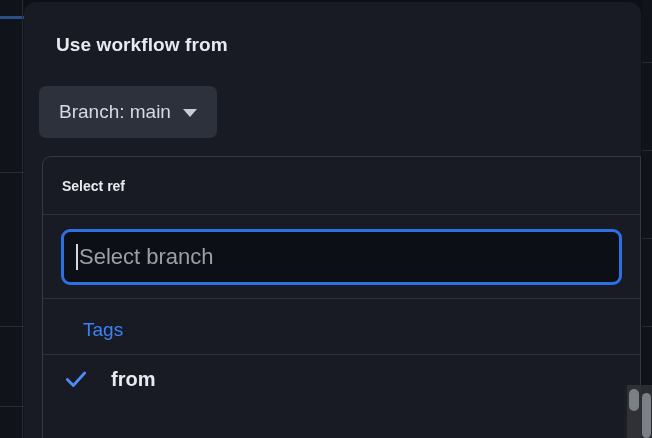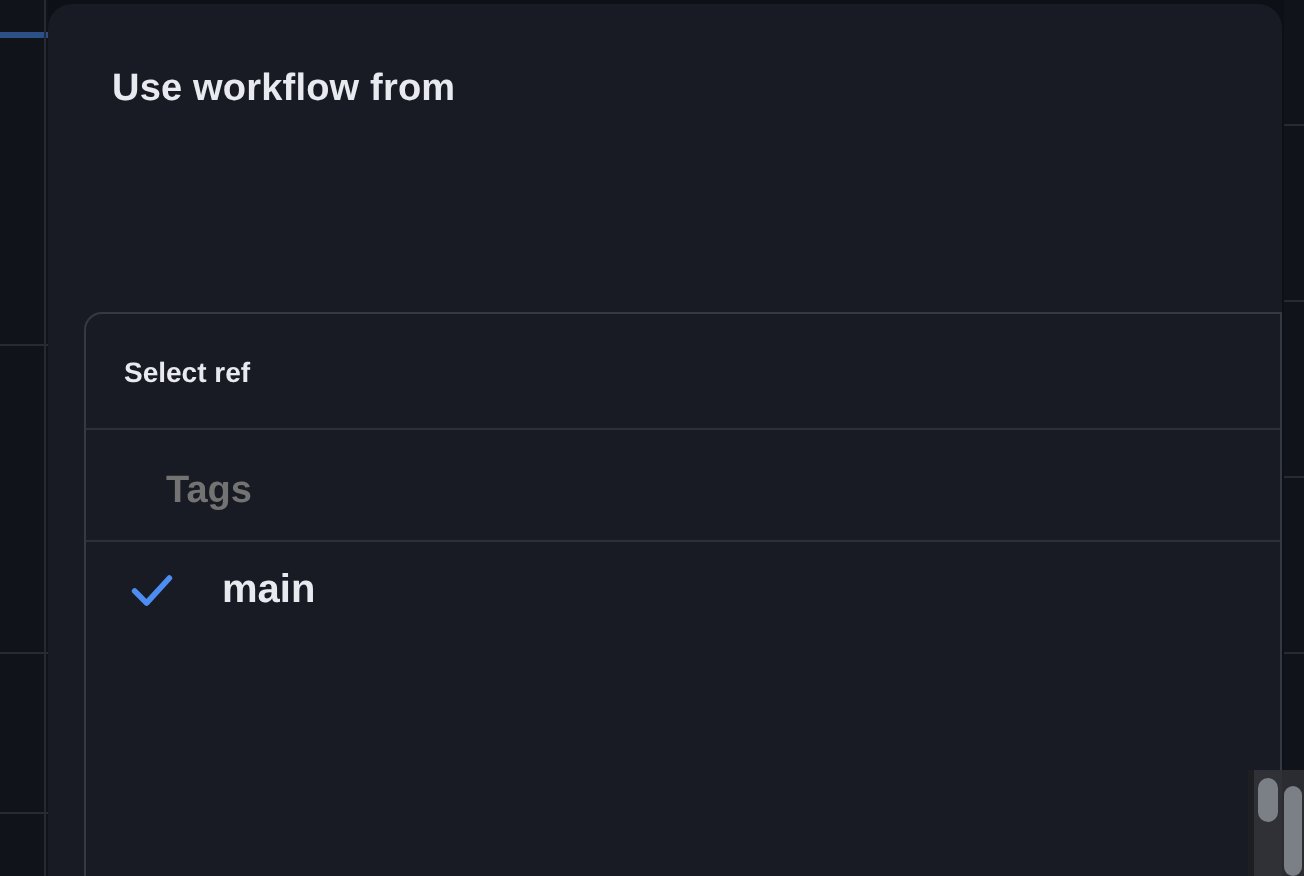--- a/index.html
+++ b/index.html
@@ -215,22 +215,22 @@
   }
   .tab.active {
     color: #e8eaf0;
     font-weight: bold;
     background: #181b23;
     border: 1px solid #343a44;
     border-bottom: 1px solid #181b23;
     margin-bottom: -1px;
   }
   .tab.inactive {
-    color: #737373;
-    font-weight: bold;
+    color: #3b82f6;
+    font-weight: normal;
     border: 1px solid transparent;
     text-align: right;
   }
 
   
   .ref-list {
     position: relative;
   }
   .ref-item {
     display: flex;
@@ -312,40 +312,50 @@
     <div class="bg-right-rule" style="top:62px"></div>
     <div class="bg-right-rule" style="top:150px"></div>
     <div class="bg-right-rule" style="top:238px"></div>
     <div class="bg-right-rule" style="top:326px"></div>
   </div>
 
   <div class="dialog">
 
     <div class="dialog-title">Use workflow from</div>
 
+    <div class="branch-button">
+      <span class="branch-button-label">Branch: main</span>
+      <span class="caret-down"></span>
+    </div>
 
     <div class="ref-panel">
 
       <div class="ref-panel-header">
         <span class="ref-panel-title">Select ref</span>
       </div>
 
+      <div class="search-row">
+        <div class="search-field">
+          <span class="text-caret"></span>
+          <span class="search-placeholder">Select branch</span>
+        </div>
+      </div>
 
       <div class="tabs">
         <div class="tab inactive">
           <span>Tags</span>
         </div>
       </div>
 
       <div class="ref-list">
         <div class="ref-item">
           <svg class="check-icon" viewBox="0 0 24 24" fill="none">
             <path d="M4 12.5 L9.5 18 L20 6.5" stroke="#4d8cf0" stroke-width="2.6" stroke-linecap="round" stroke-linejoin="round"></path>
           </svg>
-          <span class="ref-item-label">main</span>
+          <span class="ref-item-label">from</span>
         </div>
       </div>
 
     </div>
   </div>
 
   <div class="scrollbar-gap"></div>
   <div class="scrollbar-inner">
     <div class="thumb"></div>
   </div>

